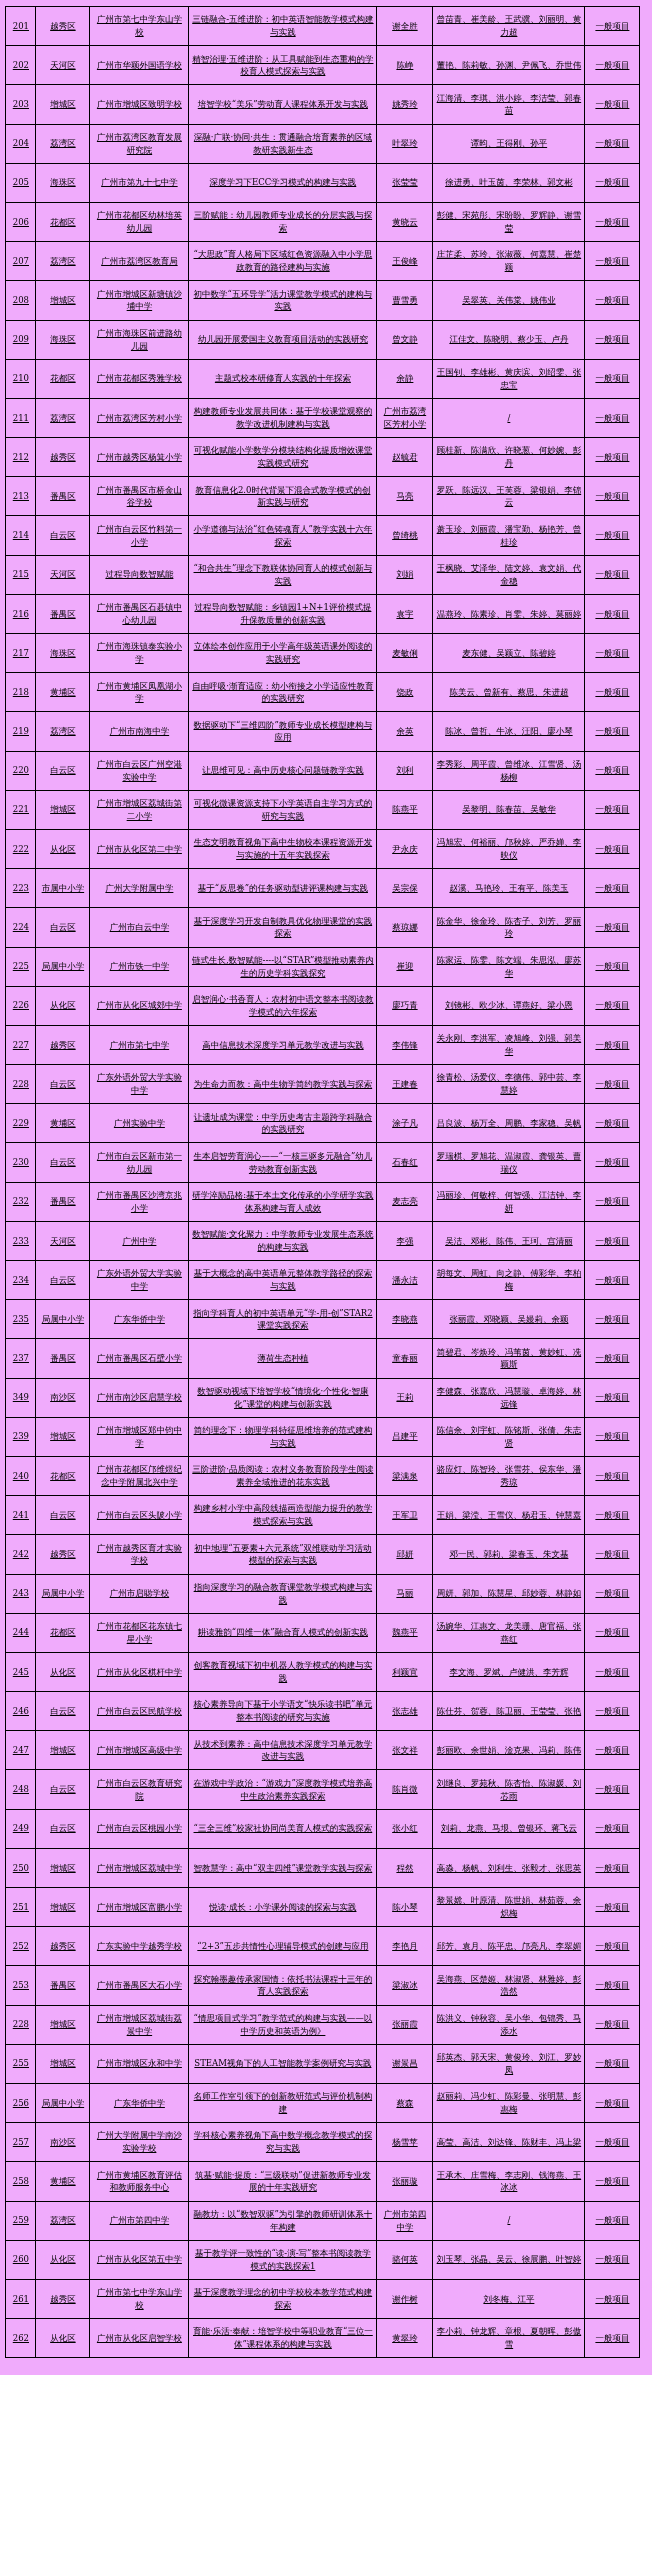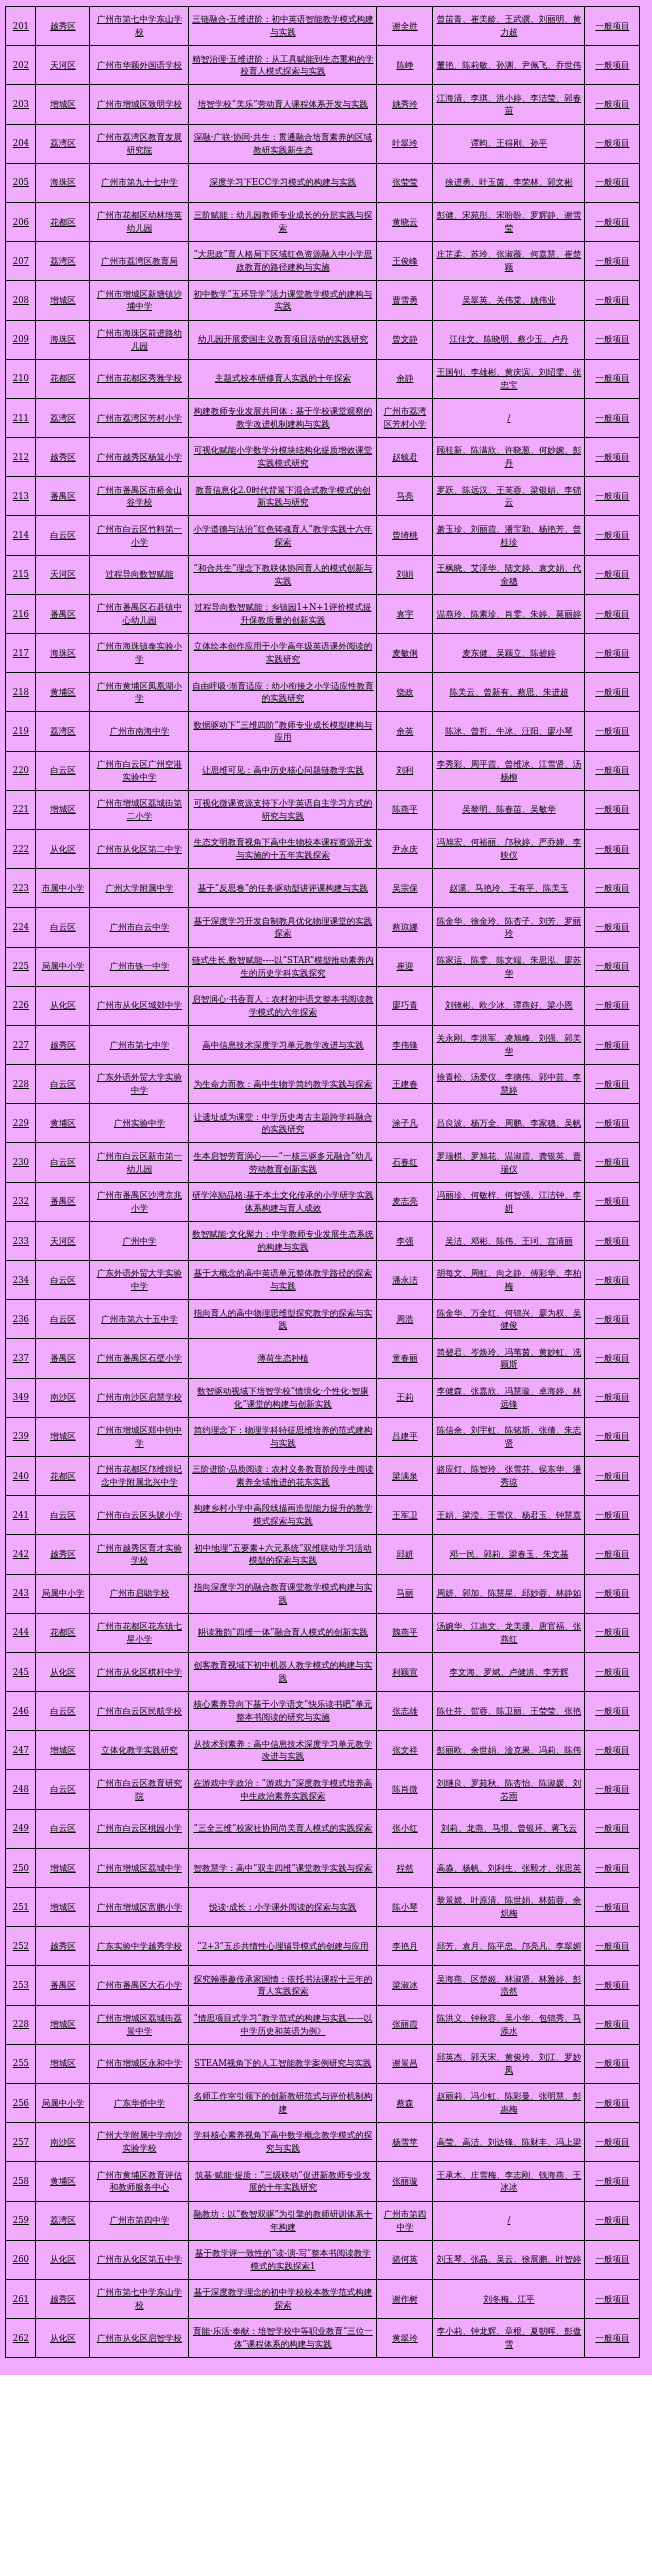--- a/index.html
+++ b/index.html
@@ -349,26 +349,26 @@
         <tr>
           <td>234</td>
           <td>白云区</td>
           <td>广东外语外贸大学实验中学</td>
           <td>基于大概念的高中英语单元整体教学路径的探索与实践</td>
           <td>潘永洁</td>
           <td>胡每文、周虹、向之静、傅彩华、李柏梅</td>
           <td>一般项目</td>
         </tr>
         <tr>
-          <td>236</td>
-          <td>白云区</td>
-          <td>广州市第六十五中学</td>
-          <td>指向育人的高中物理思维型探究教学的探索与实践</td>
-          <td>周浩</td>
-          <td>陈金华、万全红、何锦兴、廖为权、吴健俊</td>
+          <td>235</td>
+          <td>局属中小学</td>
+          <td>广东华侨中学</td>
+          <td>指向学科育人的初中英语单元“学-用-创”STAR2课堂实践探索</td>
+          <td>李晓燕</td>
+          <td>张丽霞、邓晓颖、吴嫚莉、余颖</td>
           <td>一般项目</td>
         </tr>
         <tr>
           <td>237</td>
           <td>番禺区</td>
           <td>广州市番禺区石壁小学</td>
           <td>薄荷生态种植</td>
           <td>童春丽</td>
           <td>简碧君、岑焕玲、冯苇茵、黄妙虹、冼颖斯</td>
           <td>一般项目</td>
@@ -450,21 +450,21 @@
           <td>白云区</td>
           <td>广州市白云区民航学校</td>
           <td>核心素养导向下基于小学语文“快乐读书吧”单元整本书阅读的研究与实施</td>
           <td>张志雄</td>
           <td>陈仕芬、贺蓉、陈卫丽、王莹莹、张艳</td>
           <td>一般项目</td>
         </tr>
         <tr>
           <td>247</td>
           <td>增城区</td>
-          <td>立体化教学实践研究</td>
+          <td>广州市增城区高级中学</td>
           <td>从技术到素养：高中信息技术深度学习单元教学改进与实践</td>
           <td>张文祥</td>
           <td>彭丽欧、余世娟、淦克果、冯莉、陈伟</td>
           <td>一般项目</td>
         </tr>
         <tr>
           <td>248</td>
           <td>白云区</td>
           <td>广州市白云区教育研究院</td>
           <td>在游戏中学政治：“游戏力”深度教学模式培养高中生政治素养实践探索</td>

